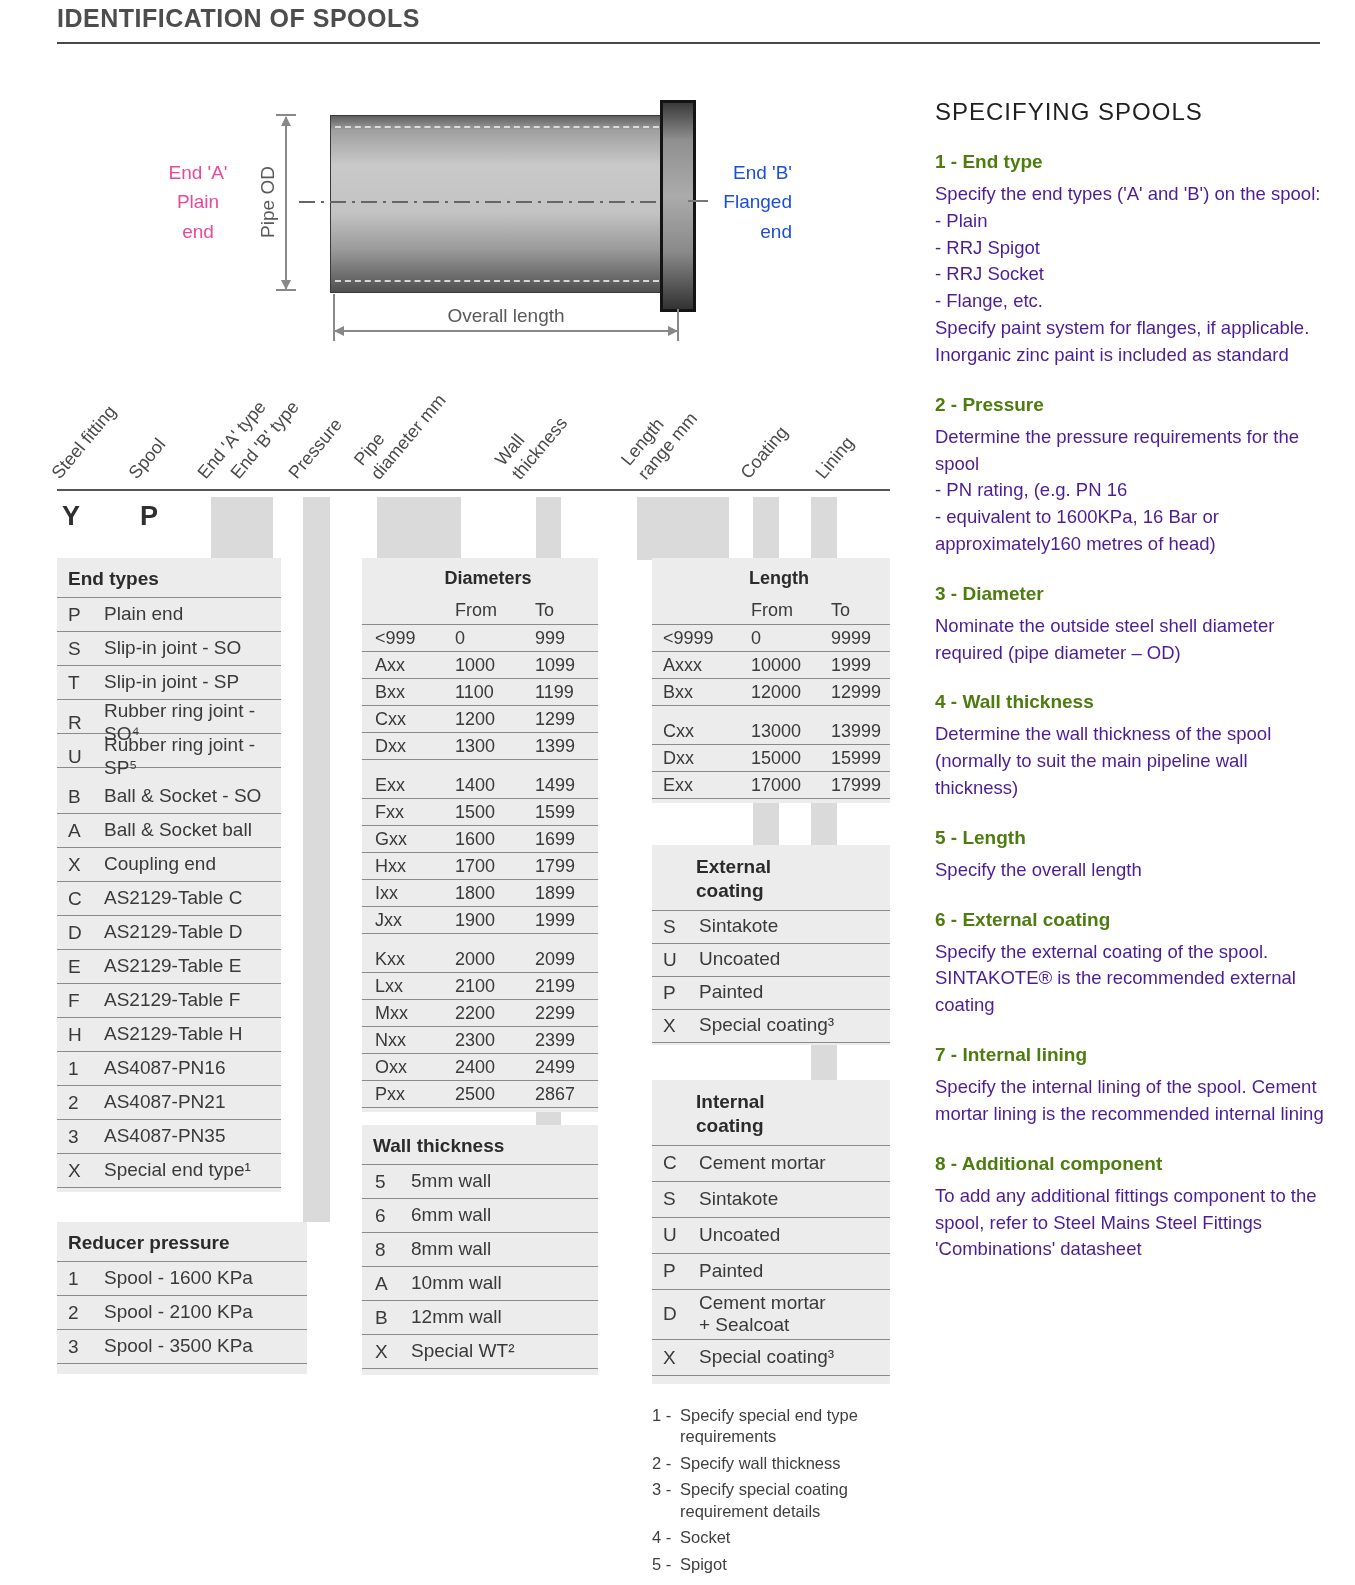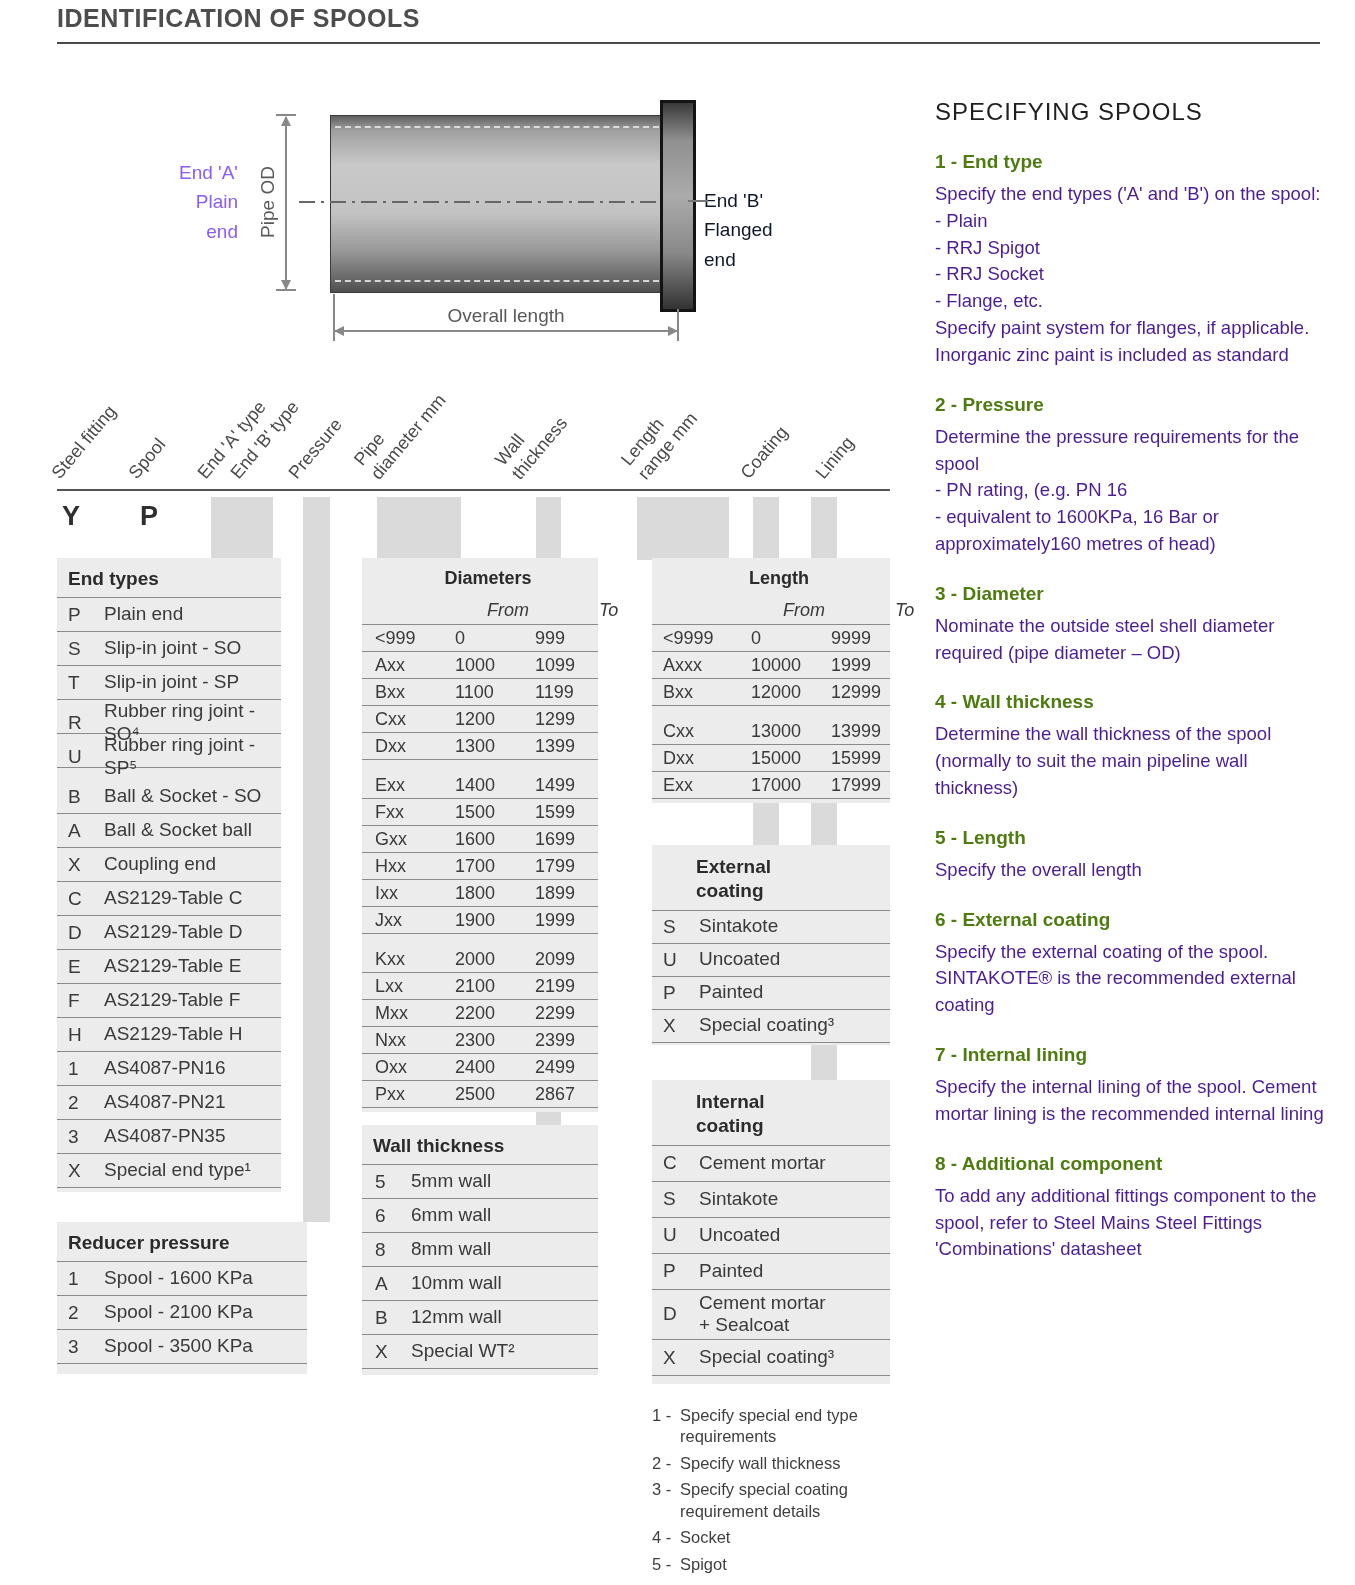--- a/index.html
+++ b/index.html
@@ -25,24 +25,24 @@
   .dim-v .ah-up{position:absolute;left:-6px;top:-1px;width:0;height:0;
        border-left:5px solid transparent;border-right:5px solid transparent;border-bottom:10px solid #888;}
   .dim-v .ah-down{position:absolute;left:-6px;bottom:-1px;width:0;height:0;
        border-left:5px solid transparent;border-right:5px solid transparent;border-top:10px solid #888;}
   .cap{position:absolute;background:#888;}
   .cap-top{left:276px;top:114px;width:20px;height:2px;}
   .cap-bot{left:276px;top:289px;width:20px;height:2px;}
 
   .pipe-od-label{position:absolute;left:216px;top:193px;width:100px;height:18px;text-align:center;
        font-size:19px;color:#5a5a5a;transform:rotate(-90deg);}
-  .end-a-label{position:absolute;left:158px;top:158px;width:80px;text-align:right;
-       font-size:19px;line-height:1.55;color:#8b5cf6;white-space:pre-line;}
-  .end-b-label{position:absolute;left:704px;top:158px;width:88px;text-align:left;
-       font-size:19px;line-height:1.55;color:#0f172a;white-space:pre-line;margin-top:28px;}
+  .end-a-label{position:absolute;left:158px;top:158px;width:80px;text-align:center;
+       font-size:19px;line-height:1.55;color:#ec4899;white-space:pre-line;}
+  .end-b-label{position:absolute;left:704px;top:158px;width:88px;text-align:right;
+       font-size:19px;line-height:1.55;color:#1d4ed8;white-space:pre-line;}
   .end-b-line{position:absolute;left:688px;top:200px;width:20px;height:2px;background:#777;}
 
   .ext-left{position:absolute;left:333px;top:294px;width:2px;height:47px;background:#888;}
   .ext-right{position:absolute;left:677px;top:309px;width:2px;height:32px;background:#888;}
   .dim-h{position:absolute;left:335px;top:330px;width:342px;height:0;border-top:2px solid #888;}
   .dim-h .ah-left{position:absolute;left:-1px;top:-6px;width:0;height:0;
        border-top:5px solid transparent;border-bottom:5px solid transparent;border-right:10px solid #888;}
   .dim-h .ah-right{position:absolute;right:-1px;top:-6px;width:0;height:0;
        border-top:5px solid transparent;border-bottom:5px solid transparent;border-left:10px solid #888;}
   .overall-label{position:absolute;left:335px;top:305px;width:342px;text-align:center;
@@ -78,21 +78,21 @@
   .band-5{left:536px;width:25px;height:629px;}
   .band-9500{left:637px;width:92px;height:63px;}
   .band-u{left:753px;width:26px;height:349px;}
   .band-c{left:811px;width:26px;height:584px;}
 
   
   .tbl{position:absolute;background:#ececec;z-index:2;font-size:19px;color:#3a3a3a;}
   .tbl-title{font-weight:bold;color:#2b2b2b;padding:10px 0 7px 11px;border-bottom:1px solid #8a8a8a;}
   .tbl-title.center{text-align:center;padding-left:16px;border-bottom:none;}
   .tbl-title.two-line{white-space:pre-line;line-height:1.25;padding-left:44px;}
-  .fromto{display:grid;align-items:center;font-style:italic;border-bottom:1px solid #8a8a8a;height:28px;gap:32px;}
+  .fromto{display:grid;align-items:center;border-bottom:1px solid #8a8a8a;height:28px;}
   .row{display:grid;align-items:center;border-bottom:1px solid #8a8a8a;}
   .row.gap{margin-top:12px;}
   .row .lbl{white-space:pre-line;line-height:1.2;}
 
   .t-endtypes{left:57px;top:558px;width:224px;padding-bottom:4px;}
   .t-endtypes .row{grid-template-columns:36px 1fr;height:33px;padding-left:11px;}
   .t-reducer{left:57px;top:1222px;width:250px;padding-bottom:10px;}
   .t-reducer .row{grid-template-columns:36px 1fr;height:33px;padding-left:11px;}
 
   .t-diam{left:362px;top:558px;width:236px;padding-bottom:4px;font-size:18px;}

